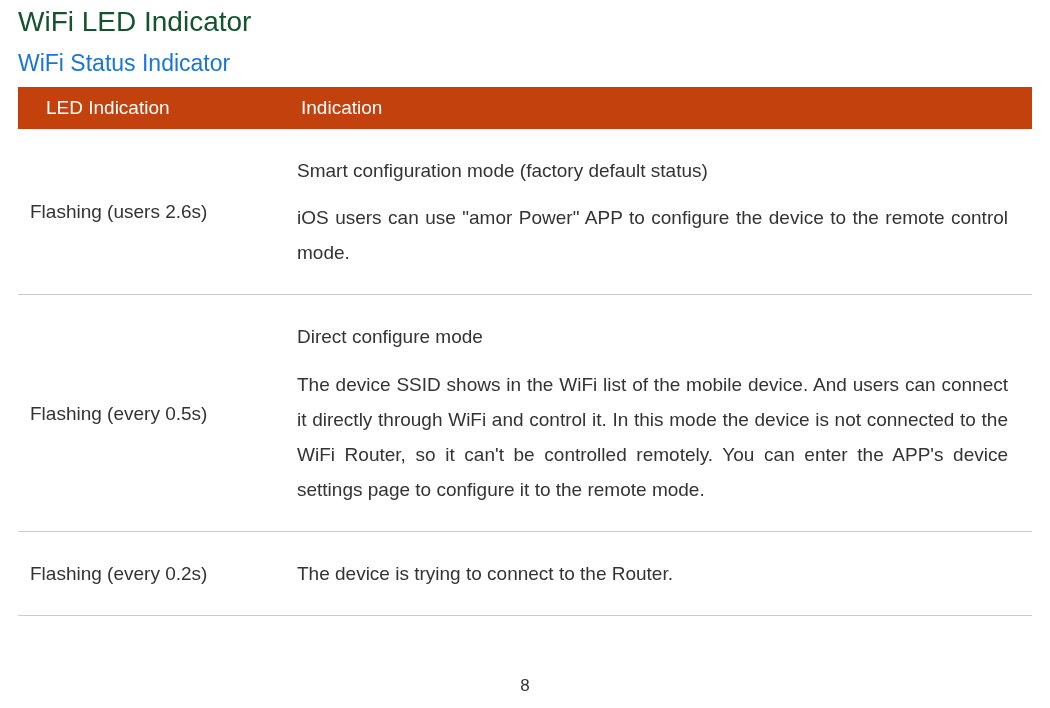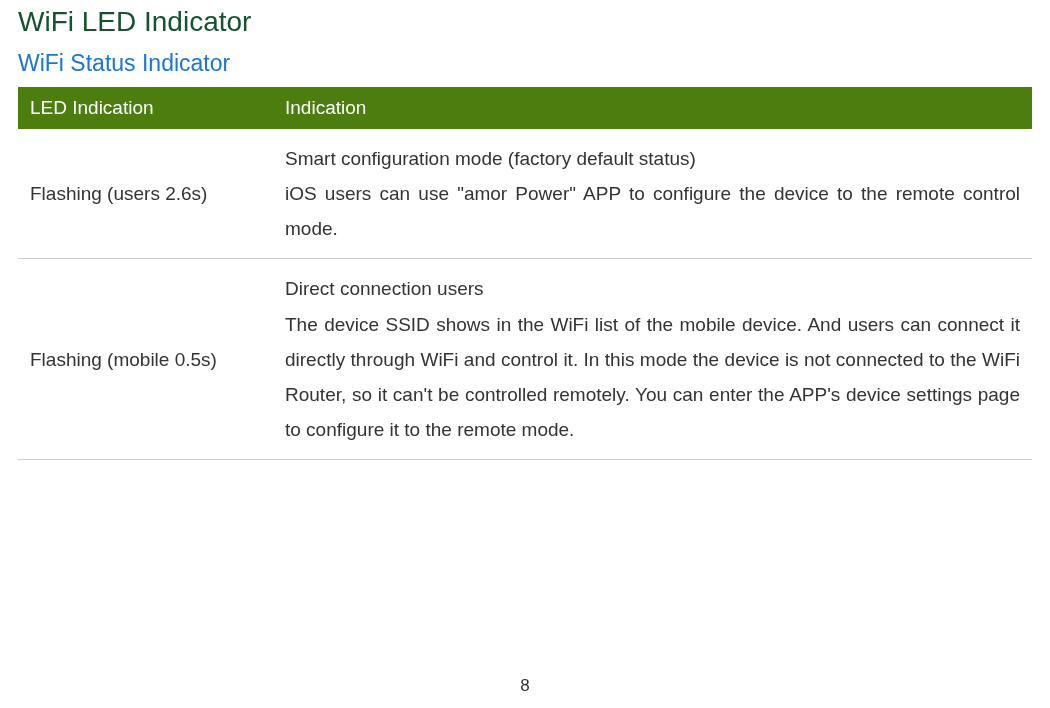--- a/index.html
+++ b/index.html
@@ -25,39 +25,39 @@
     }
     .table-wrap {
       padding: 0 18px;
     }
     table {
       width: 100%;
       border-collapse: collapse;
       table-layout: fixed;
     }
     th {
-      background: #4d7c0f;
+      background: #c2410c;
       color: #fff;
       font-weight: 400;
       font-size: 19px;
       text-align: left;
-      padding: 10px 12px;
+      padding: 10px 28px;
       vertical-align: middle;
     }
     th:first-child { width: 255px; }
     td {
       font-size: 19px;
       color: #333;
       line-height: 1.85;
       padding: 12px 12px;
       vertical-align: middle;
       border-bottom: 1px solid #ccc;
     }
     td.desc { text-align: justify; text-justify: inter-word; }
-    td .paragraph { margin: 0; }
+    td .paragraph { margin: 12px; }
     .page-number {
       position: absolute;
       width: 1050px;
       text-align: center;
       bottom: 12px;
       font-size: 17px;
       color: #333;
     }
   </style>
 </head>
@@ -76,23 +76,29 @@
     </thead>
     <tbody>
       <tr>
         <td>Flashing (users 2.6s)</td>
         <td class="desc">
             <div class="paragraph">Smart configuration mode (factory default status)</div>
             <div class="paragraph">iOS users can use "amor Power" APP to configure the device to the remote control mode.</div>
           </td>
       </tr>
       <tr>
-        <td>Flashing (mobile 0.5s)</td>
+        <td>Flashing (every 0.5s)</td>
         <td class="desc">
-            <div class="paragraph">Direct connection users</div>
+            <div class="paragraph">Direct configure mode</div>
             <div class="paragraph">The device SSID shows in the WiFi list of the mobile device. And users can connect it directly through WiFi and control it. In this mode the device is not connected to the WiFi Router, so it can't be controlled remotely. You can enter the APP's device settings page to configure it to the remote mode.</div>
+          </td>
+      </tr>
+      <tr>
+        <td>Flashing (every 0.2s)</td>
+        <td class="desc">
+            <div class="paragraph">The device is trying to connect to the Router.</div>
           </td>
       </tr>
     </tbody>
   </table>
 </div>
 
 <div class="page-number">8</div>
 
 </body></html>

